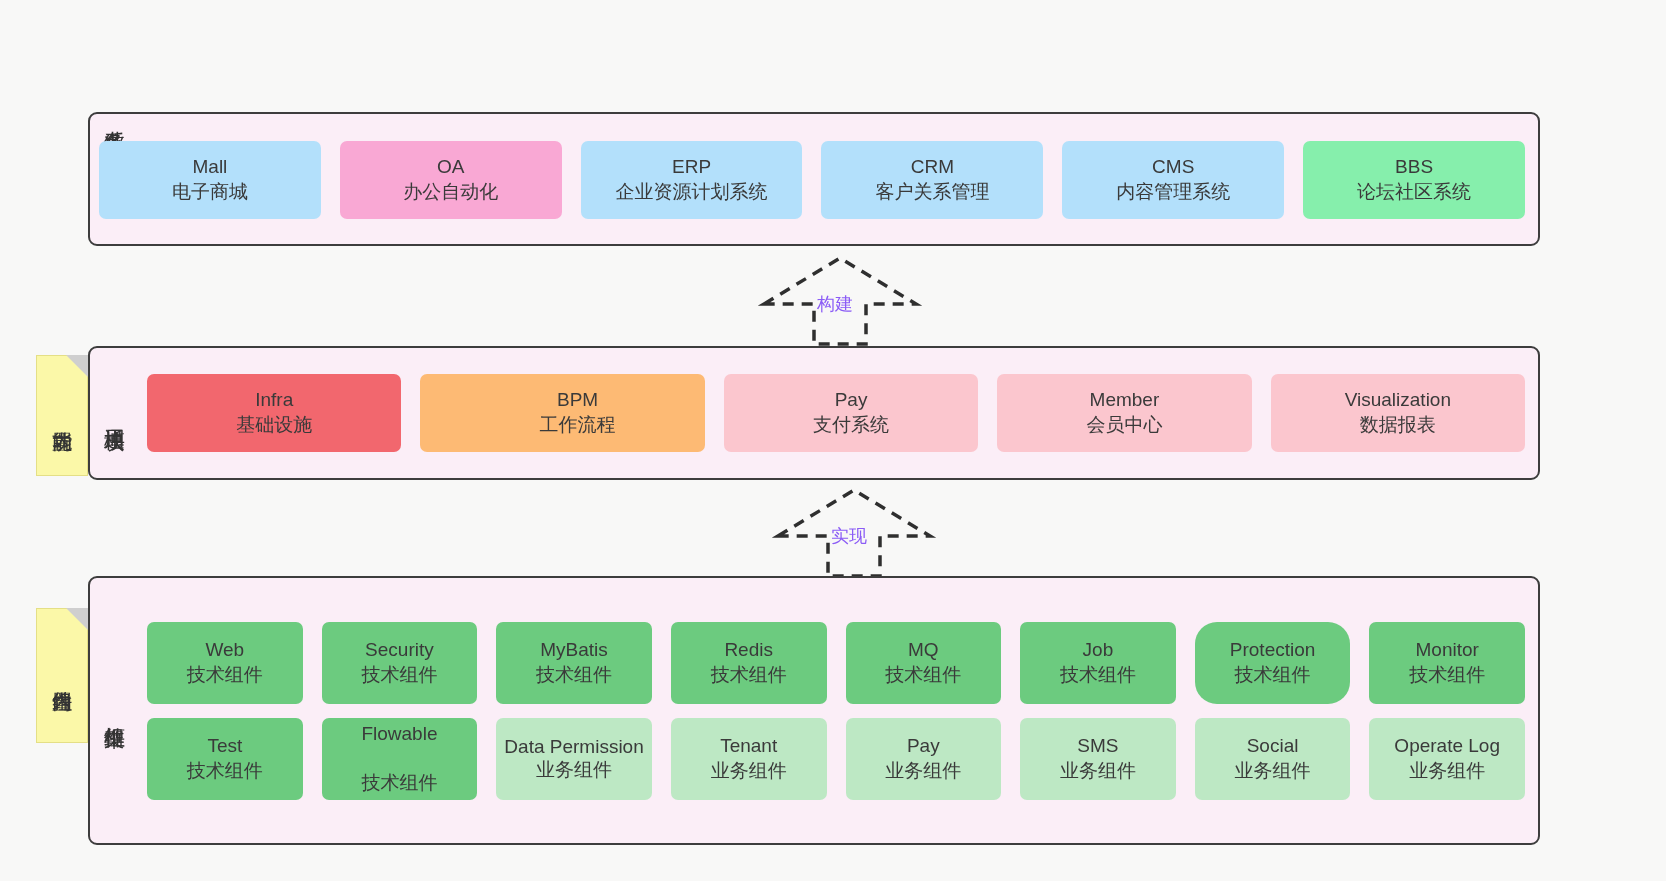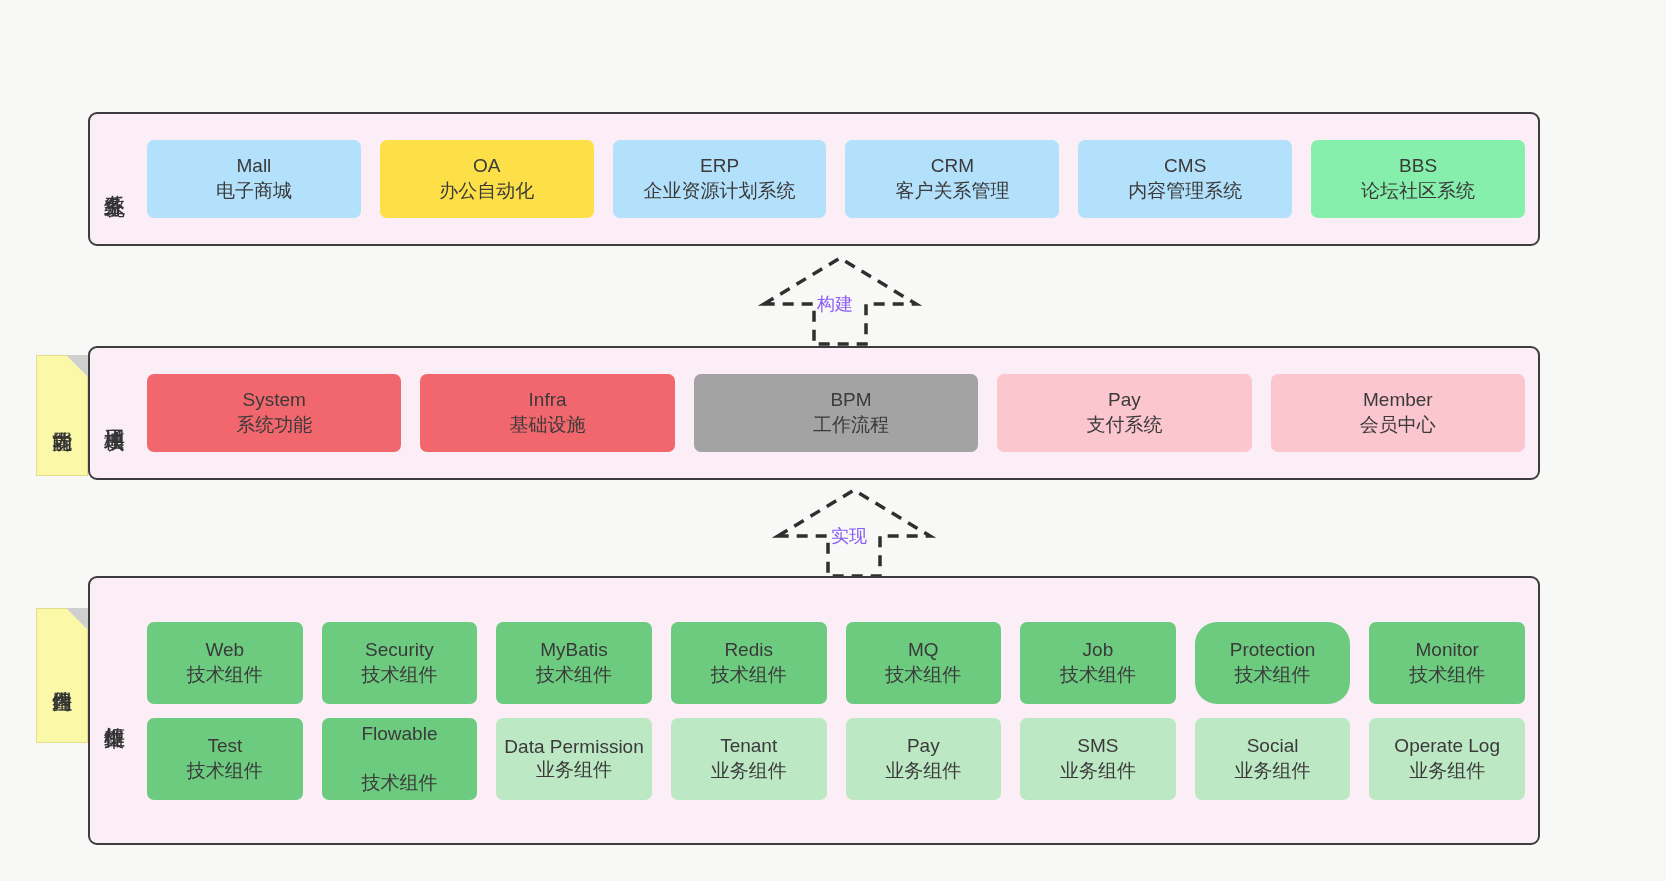--- a/index.html
+++ b/index.html
@@ -66,21 +66,21 @@
     line-height: 1.30;
     color: #3a3a3a;
     box-sizing: border-box;
     padding: 4px 2px;
     user-select: none;
   }
   .cell .en { white-space: nowrap; }
   .cell .cn { white-space: nowrap; }
 
   
-  #layer-business { left: 88px;  top: 112px; width: 1452px; height: 134px; }
+  #layer-business { left: 88px;  top: 112px; width: 1452px; height: 134px; flex-direction: column; }
   #layer-business .cell { height: 78px; }
 
   #layer-modules  { left: 88px;  top: 346px; width: 1452px; height: 134px; }
   #layer-modules .cell { height: 78px; }
 
   #layer-framework { left: 88px; top: 576px; width: 1452px; height: 269px; }
   #layer-framework .cell { height: 82px; }
 
   
   .note-tag {
@@ -137,21 +137,21 @@
 <body>
 
 <div class="layer" id="layer-business">
   <div class="layer-title">业务系统</div>
   <div class="layer-body">
     <div class="row">
         <div class="cell" style="background: rgb(179, 224, 251);">
           <div class="en">Mall</div>
           <div class="cn">电子商城</div>
         </div>
-        <div class="cell" style="background: #fde047;">
+        <div class="cell" style="background: #f9a8d4;">
           <div class="en">OA</div>
           <div class="cn">办公自动化</div>
         </div>
         <div class="cell" style="background: rgb(179, 224, 251);">
           <div class="en">ERP</div>
           <div class="cn">企业资源计划系统</div>
         </div>
         <div class="cell" style="background: rgb(179, 224, 251);">
           <div class="en">CRM</div>
           <div class="cn">客户关系管理</div>
@@ -174,38 +174,38 @@
     <path d="M 14 52 L 90 6 L 166 52 L 116 52 L 116 92 L 64 92 L 64 52 Z" fill="#f8f8f7" stroke="#2f2f2f" stroke-width="3.5" stroke-dasharray="11,8" stroke-linejoin="miter"></path>
   </svg>
   <span class="arrow-label">构建</span>
 </div>
 
 <div class="layer" id="layer-modules">
   <div class="layer-title">通用模块</div>
   <div class="layer-body">
     <div class="row">
         <div class="cell" style="background: rgb(242, 103, 110);">
-          <div class="en">System</div>
-          <div class="cn">系统功能</div>
-        </div>
-        <div class="cell" style="background: rgb(242, 103, 110);">
           <div class="en">Infra</div>
           <div class="cn">基础设施</div>
         </div>
-        <div class="cell" style="background: #a3a3a3; padding-left: 32px;">
+        <div class="cell" style="background: #fdba74; padding-left: 32px;">
           <div class="en">BPM</div>
           <div class="cn">工作流程</div>
         </div>
         <div class="cell" style="background: rgb(251, 198, 206);">
           <div class="en">Pay</div>
           <div class="cn">支付系统</div>
         </div>
         <div class="cell" style="background: rgb(251, 198, 206);">
           <div class="en">Member</div>
           <div class="cn">会员中心</div>
+        </div>
+        <div class="cell" style="background: rgb(251, 198, 206);">
+          <div class="en">Visualization</div>
+          <div class="cn">数据报表</div>
         </div>
       </div>
   </div>
 </div>
 
 <div class="arrow" id="arrow-impl">
   <svg width="180" height="96" viewBox="0 0 180 96">
     <path d="M 14 52 L 90 6 L 166 52 L 116 52 L 116 92 L 64 92 L 64 52 Z" fill="#f8f8f7" stroke="#2f2f2f" stroke-width="3.5" stroke-dasharray="11,8" stroke-linejoin="miter"></path>
   </svg>
   <span class="arrow-label">实现</span>

